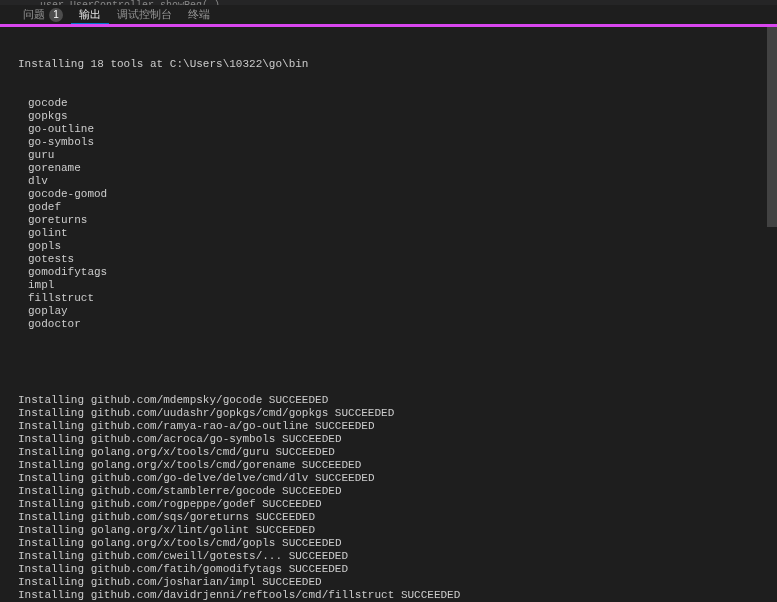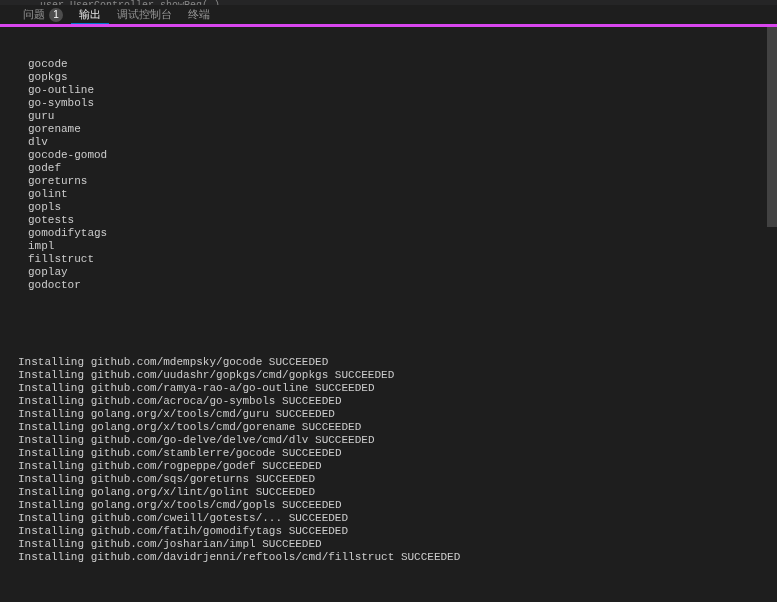--- a/index.html
+++ b/index.html
@@ -109,20 +109,21 @@
   </div>
   <div class="tab">
     <span>调试控制台</span>
   </div>
   <div class="tab">
     <span>终端</span>
   </div>
 </div>
 
 <div class="terminal">
+  <div class="line">Installing 18 tools at C:\Users\10322\go\bin</div>
   <div id="tools-list"><div class="line indent">gocode</div><div class="line indent">gopkgs</div><div class="line indent">go-outline</div><div class="line indent">go-symbols</div><div class="line indent">guru</div><div class="line indent">gorename</div><div class="line indent">dlv</div><div class="line indent">gocode-gomod</div><div class="line indent">godef</div><div class="line indent">goreturns</div><div class="line indent">golint</div><div class="line indent">gopls</div><div class="line indent">gotests</div><div class="line indent">gomodifytags</div><div class="line indent">impl</div><div class="line indent">fillstruct</div><div class="line indent">goplay</div><div class="line indent">godoctor</div></div>
   <div class="line">&nbsp;</div>
   <div id="installs-list"><div class="line"><span>Installing </span><span>github.com/mdempsky/gocode</span><span class="succeeded"> SUCCEEDED</span></div><div class="line"><span>Installing </span><span>github.com/uudashr/gopkgs/cmd/gopkgs</span><span class="succeeded"> SUCCEEDED</span></div><div class="line"><span>Installing </span><span>github.com/ramya-rao-a/go-outline</span><span class="succeeded"> SUCCEEDED</span></div><div class="line"><span>Installing </span><span>github.com/acroca/go-symbols</span><span class="succeeded"> SUCCEEDED</span></div><div class="line"><span>Installing </span><span>golang.org/x/tools/cmd/guru</span><span class="succeeded"> SUCCEEDED</span></div><div class="line"><span>Installing </span><span>golang.org/x/tools/cmd/gorename</span><span class="succeeded"> SUCCEEDED</span></div><div class="line"><span>Installing </span><span>github.com/go-delve/delve/cmd/dlv</span><span class="succeeded"> SUCCEEDED</span></div><div class="line"><span>Installing </span><span>github.com/stamblerre/gocode</span><span class="succeeded"> SUCCEEDED</span></div><div class="line"><span>Installing </span><span>github.com/rogpeppe/godef</span><span class="succeeded"> SUCCEEDED</span></div><div class="line"><span>Installing </span><span>github.com/sqs/goreturns</span><span class="succeeded"> SUCCEEDED</span></div><div class="line"><span>Installing </span><span>golang.org/x/lint/golint</span><span class="succeeded"> SUCCEEDED</span></div><div class="line"><span>Installing </span><span>golang.org/x/tools/cmd/gopls</span><span class="succeeded"> SUCCEEDED</span></div><div class="line"><span>Installing </span><span>github.com/cweill/gotests/...</span><span class="succeeded"> SUCCEEDED</span></div><div class="line"><span>Installing </span><span>github.com/fatih/gomodifytags</span><span class="succeeded"> SUCCEEDED</span></div><div class="line"><span>Installing </span><span>github.com/josharian/impl</span><span class="succeeded"> SUCCEEDED</span></div><div class="line"><span>Installing </span><span>github.com/davidrjenni/reftools/cmd/fillstruct</span><span class="succeeded"> SUCCEEDED</span></div></div>
   
   
   
 </div>
 
 <div class="scrollbar">
   <div class="scrollbar-thumb"></div>

